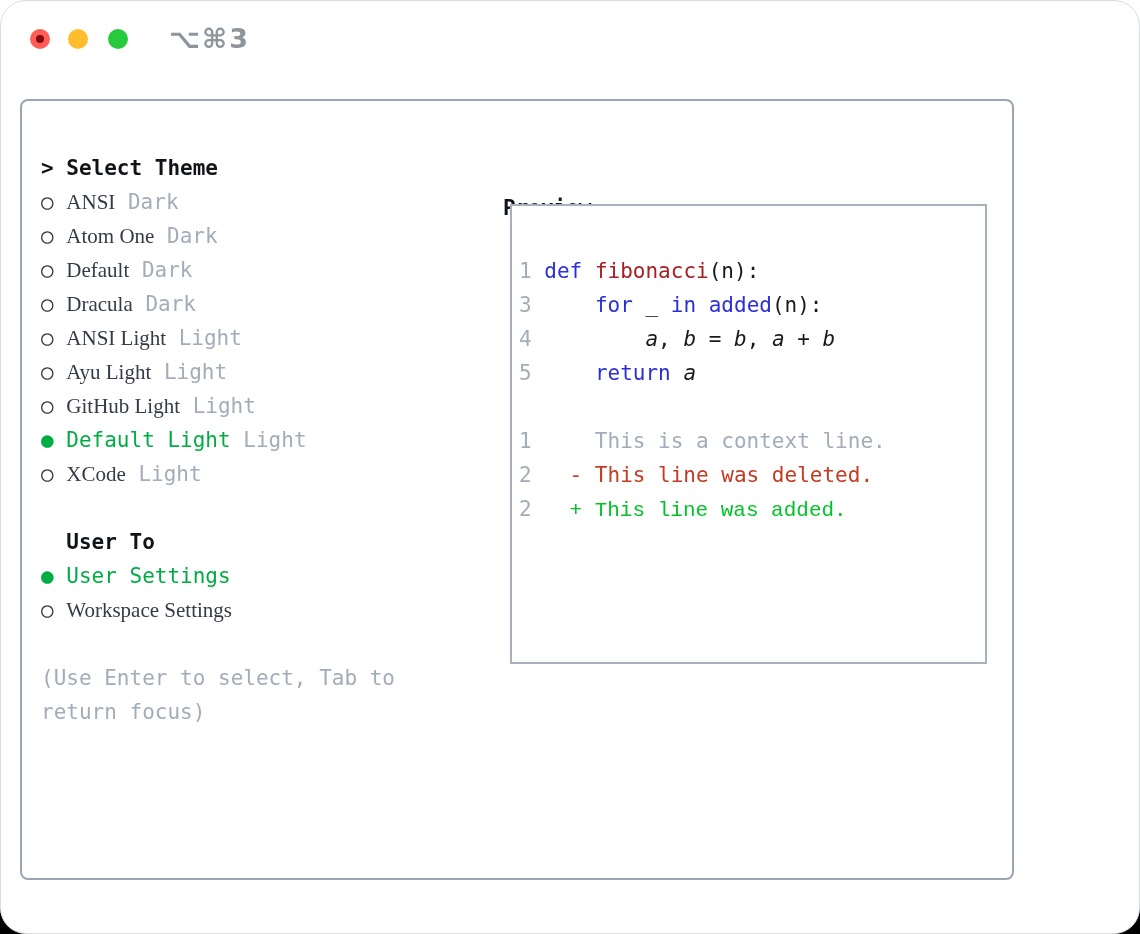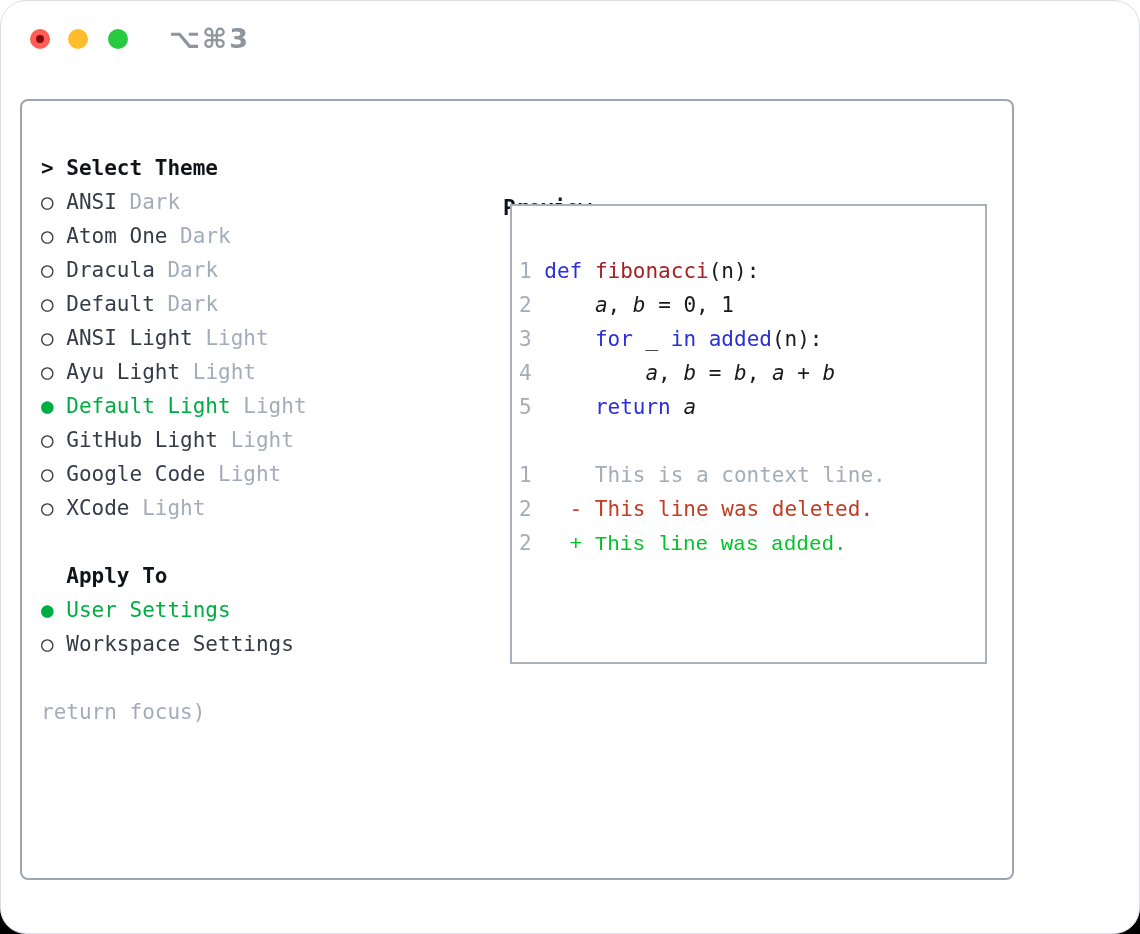--- a/index.html
+++ b/index.html
@@ -28,21 +28,21 @@
   
   .panel{position:absolute;left:19px;top:98px;width:994px;height:781px;box-sizing:border-box;
          border:2px solid var(--panel_border);border-radius:8px;background:#fff;}
   .mono{font-family:"DejaVu Sans Mono",monospace;font-size:21px;}
   .row{white-space:pre;height:34px;line-height:34px;font-size:21px;color:var(--text_dark);}
   #theme-list{position:absolute;left:19px;top:50px;}
   .bold{font-weight:bold;}
   .head-text,.prompt{color:var(--heading);}
   .muted{color:var(--muted);text-align:right;}
   .sel{color:var(--accent_green);}
-  .item-text{color:var(--text_dark);}
+  .item-text{color:var(--text_dark);font-family:Liberation Serif, serif;}
   .marker{color:var(--text_dark);}
   .marker.sel{color:var(--accent_green);}
   
   .preview-label{position:absolute;left:481px;top:50px;height:34px;line-height:34px;
                  font-weight:bold;color:var(--heading);margin-top:40px;}
   .preview-box{position:absolute;left:488px;top:103px;width:477px;height:460px;box-sizing:border-box;
                border:2px solid var(--preview_border);background:#fff;}
   #preview-code{padding:48px 0 0 7px;}
   .cline{white-space:pre;height:34px;line-height:34px;font-size:21px;color:var(--code_text);}
   .ln{color:var(--muted);}
@@ -65,41 +65,40 @@
     <span class="light yellow"></span>
     <span class="light green"></span>
     <span class="tb-title">⌥⌘3</span>
   </div>
 
   <div class="panel">
     <div id="theme-list" class="mono">
         <div class="row"><span class="bold prompt">&gt; </span><span class="bold head-text">Select Theme</span></div>
         <div class="row"><span class="marker">○ </span><span class="item-text">ANSI</span><span class="muted"> Dark</span></div>
         <div class="row"><span class="marker">○ </span><span class="item-text">Atom One</span><span class="muted"> Dark</span></div>
+        <div class="row"><span class="marker">○ </span><span class="item-text">Default</span><span class="muted"> Dark</span></div>
         <div class="row"><span class="marker">○ </span><span class="item-text">Dracula</span><span class="muted"> Dark</span></div>
-        <div class="row"><span class="marker">○ </span><span class="item-text">Default</span><span class="muted"> Dark</span></div>
         <div class="row"><span class="marker">○ </span><span class="item-text">ANSI Light</span><span class="muted"> Light</span></div>
         <div class="row"><span class="marker">○ </span><span class="item-text">Ayu Light</span><span class="muted"> Light</span></div>
+        <div class="row"><span class="marker">○ </span><span class="item-text">GitHub Light</span><span class="muted"> Light</span></div>
         <div class="row"><span class="marker sel">● </span><span class="sel">Default Light</span><span class="muted"> Light</span></div>
-        <div class="row"><span class="marker">○ </span><span class="item-text">GitHub Light</span><span class="muted"> Light</span></div>
-        <div class="row"><span class="marker">○ </span><span class="item-text">Google Code</span><span class="muted"> Light</span></div>
         <div class="row"><span class="marker">○ </span><span class="item-text">XCode</span><span class="muted"> Light</span></div>
         <div class="row">&nbsp;</div>
-        <div class="row"><span class="bold head-text">  Apply To</span></div>
+        <div class="row"><span class="bold head-text">  User To</span></div>
         <div class="row"><span class="marker sel">● </span><span class="sel">User Settings</span></div>
         <div class="row"><span class="marker">○ </span><span class="item-text">Workspace Settings</span></div>
         <div class="row">&nbsp;</div>
+        <div class="row"><span class="muted">(Use Enter to select, Tab to</span></div>
         <div class="row"><span class="muted">return focus)</span></div>
       </div>
 
     <div class="preview-label mono">Preview</div>
     <div class="preview-box">
       <div id="preview-code">
           <div class="cline"><span class="ln">1</span><span class="pl"> </span><span class="kw">def</span><span class="pl"> </span><span class="fn">fibonacci</span><span class="pl">(n):</span></div>
-          <div class="cline"><span class="ln">2</span><span class="pl">     </span><span class="var">a</span><span class="pl">, </span><span class="var">b</span><span class="pl"> = 0, 1</span></div>
           <div class="cline"><span class="ln">3</span><span class="pl">     </span><span class="kw">for</span><span class="pl"> _ </span><span class="kw">in</span><span class="pl"> </span><span class="kw">added</span><span class="pl">(n):</span></div>
           <div class="cline"><span class="ln">4</span><span class="pl">         </span><span class="var">a</span><span class="pl">, </span><span class="var">b</span><span class="pl"> = </span><span class="var">b</span><span class="pl">, </span><span class="var">a</span><span class="pl"> + </span><span class="var">b</span></div>
           <div class="cline"><span class="ln">5</span><span class="pl">     </span><span class="kw">return</span><span class="pl"> </span><span class="var">a</span></div>
           <div class="cline">&nbsp;</div>
           <div class="cline"><span class="ln">1</span><span class="ctx">     This is a context line.</span></div>
           <div class="cline"><span class="ln">2</span><span class="del">   - This line was deleted.</span></div>
           <div class="cline"><span class="ln">2</span><span class="add">   + This line was added.</span></div>
         </div>
     </div>
   </div>

